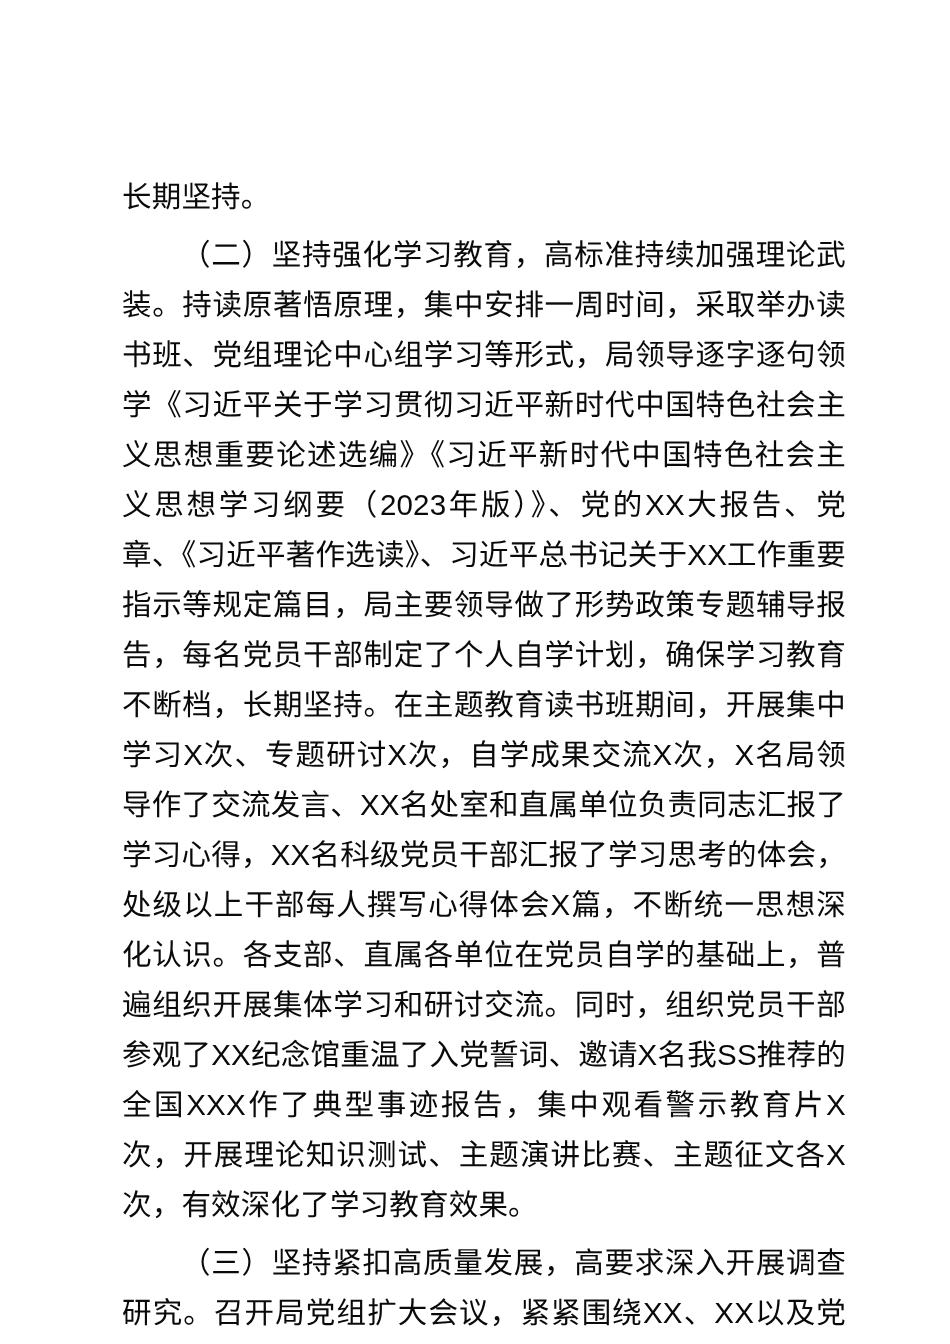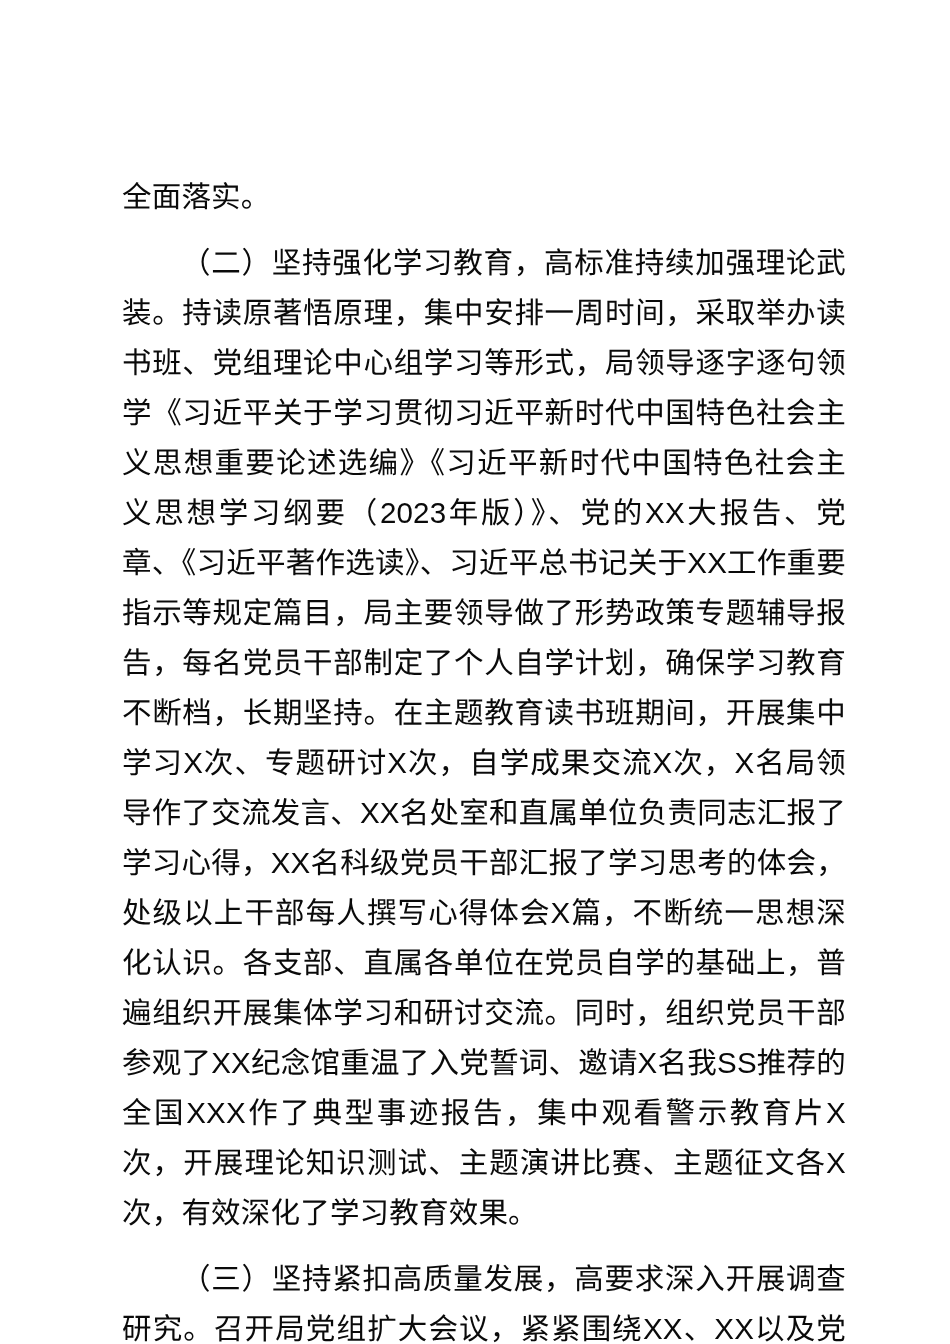--- a/index.html
+++ b/index.html
@@ -40,31 +40,31 @@
     font-weight: 400;
   }
   .para.indent {
     text-indent: 2em;
   }
   .para.tail {
     text-align-last: left;
   }
   
   .para + .para {
-    margin-top: 16px;
+    margin-top: 8px;
   }
 </style>
 </head>
 <body>
 
 <div class="page">
 
   <div class="doc-body">
 
-    <p class="para tail">全面落实。</p>
+    <p class="para tail">长期坚持。</p>
 
     <p class="para indent">（二）坚持强化学习教育，高标准持续加强理论武装。持读原著悟原理，集中安排一周时间，采取举办读书班、党组理论中心组学习等形式，局领导逐字逐句领学《习近平关于学习贯彻习近平新时代中国特色社会主义思想重要论述选编》《习近平新时代中国特色社会主义思想学习纲要（2023年版）》、党的XX大报告、党章、《习近平著作选读》、习近平总书记关于XX工作重要指示等规定篇目，局主要领导做了形势政策专题辅导报告，每名党员干部制定了个人自学计划，确保学习教育不断档，长期坚持。在主题教育读书班期间，开展集中学习X次、专题研讨X次，自学成果交流X次，X名局领导作了交流发言、XX名处室和直属单位负责同志汇报了学习心得，XX名科级党员干部汇报了学习思考的体会，处级以上干部每人撰写心得体会X篇，不断统一思想深化认识。各支部、直属各单位在党员自学的基础上，普遍组织开展集体学习和研讨交流。同时，组织党员干部参观了XX纪念馆重温了入党誓词、邀请X名我SS推荐的全国XXX作了典型事迹报告，集中观看警示教育片X次，开展理论知识测试、主题演讲比赛、主题征文各X次，有效深化了学习教育效果。</p>
 
     <p class="para indent tail">（三）坚持紧扣高质量发展，高要求深入开展调查研究。召开局党组扩大会议，紧紧围绕XX、XX以及党的建设等中心任务</p>
 
   </div>
 
 </div>
 
 </body></html>

